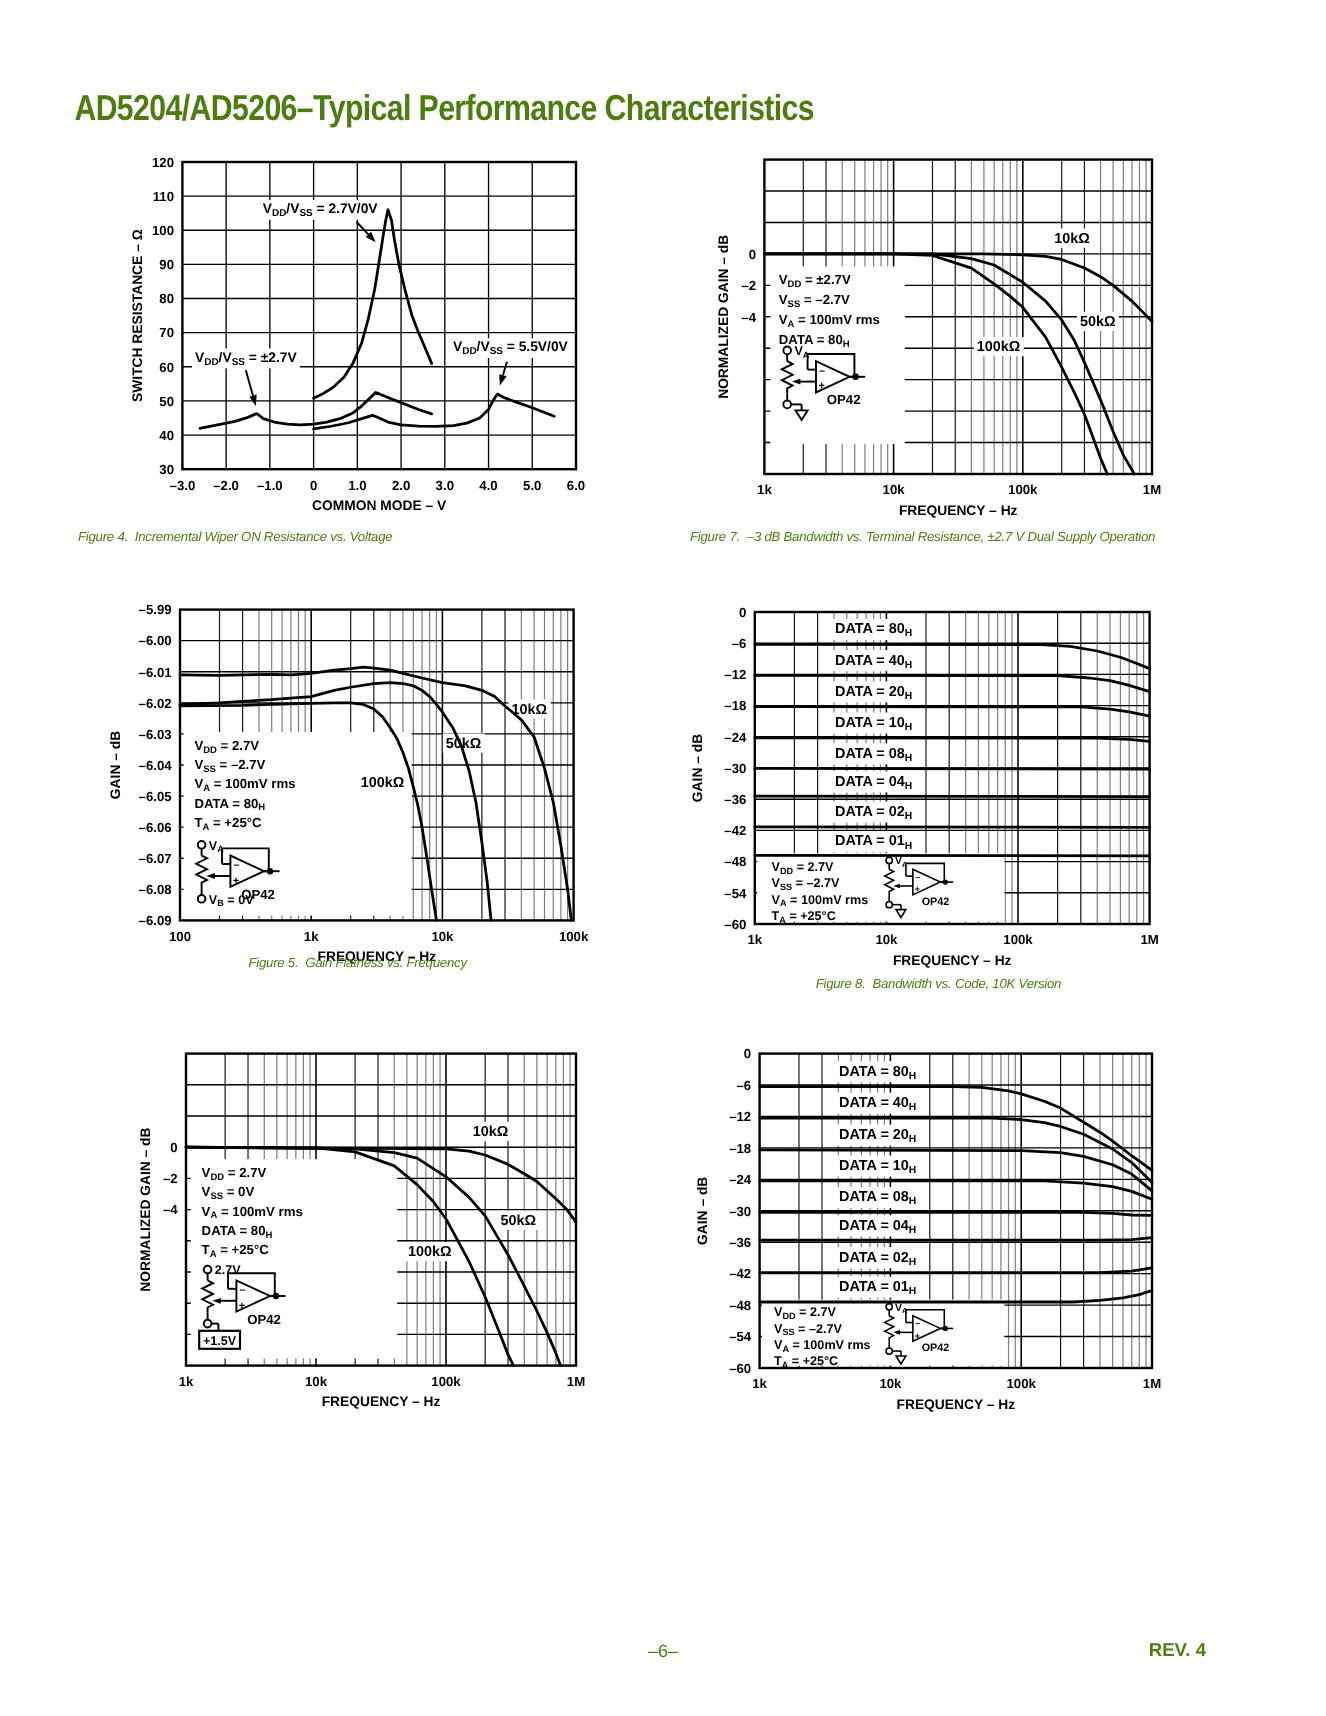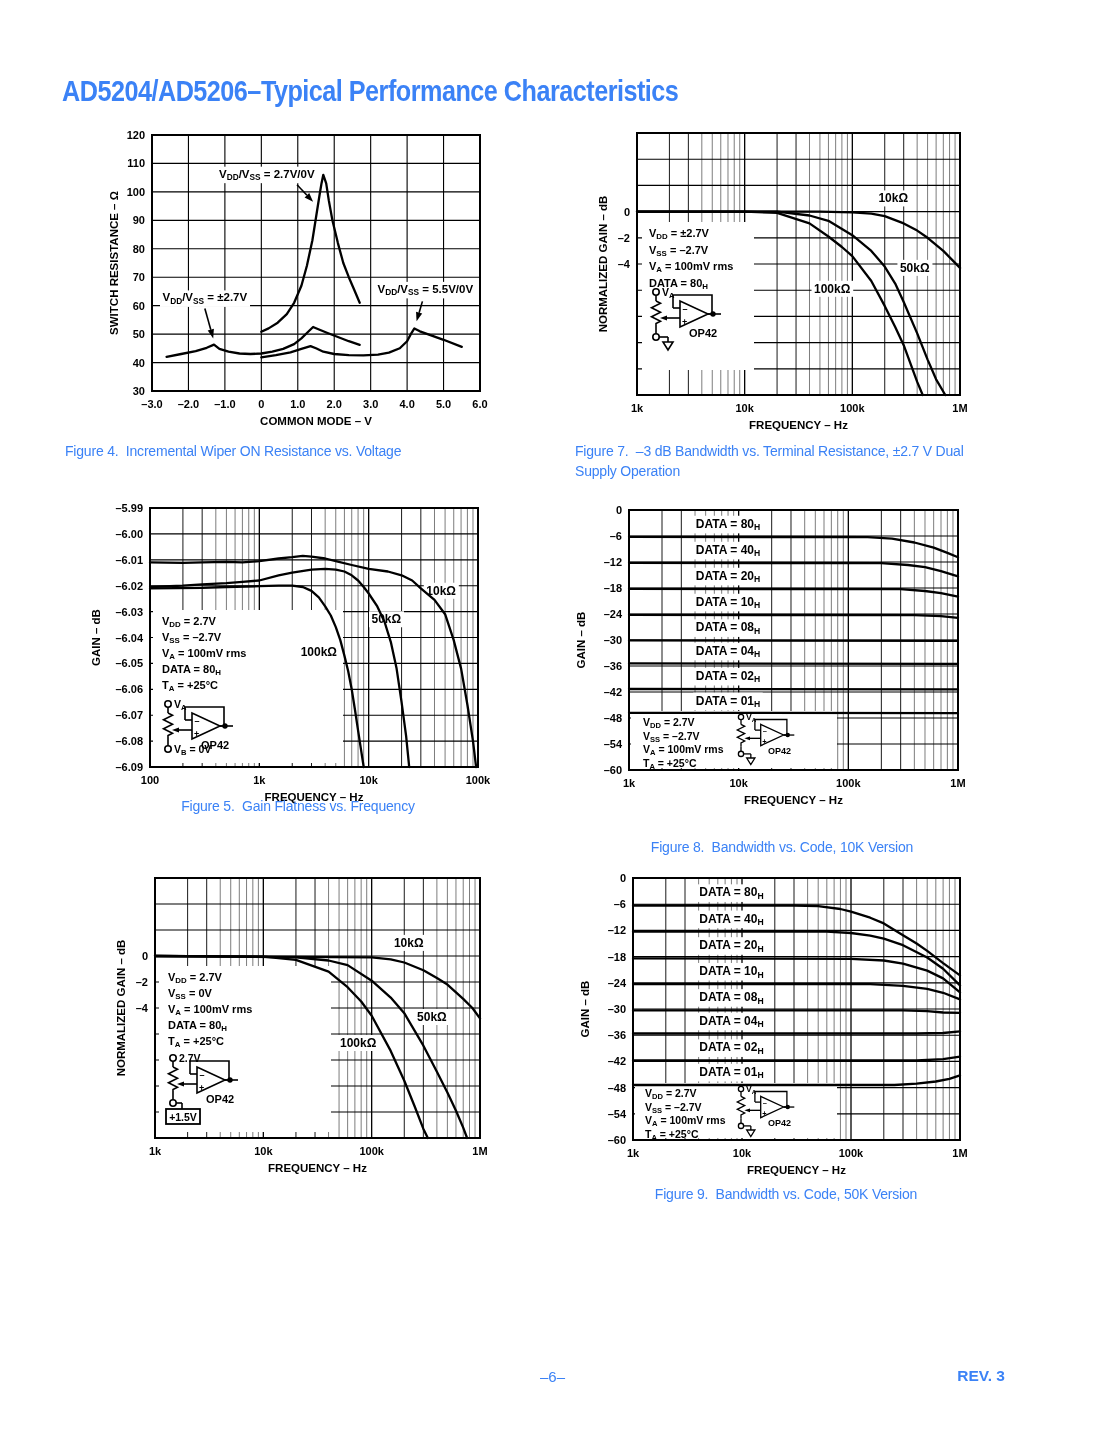--- a/index.html
+++ b/index.html
@@ -1,27 +1,27 @@
 <!DOCTYPE html>
 <html><head>
 <meta charset="utf-8">
 <style>
   html,body{margin:0;padding:0;background:#fff;}
   .page{position:relative;width:1105px;height:1430px;background:#ffffff;overflow:hidden;
-        font-family:"Liberation Sans","DejaVu Sans",sans-serif;color:#3b82f6;}
+        font-family:"Liberation Sans","DejaVu Sans",sans-serif;color:#4d7c0f;}
   .title{position:absolute;left:62px;top:74px;font-size:30px;font-weight:bold;letter-spacing:-0.6px;
          white-space:nowrap;transform:scaleX(0.84);transform-origin:left center;}
   .fig{position:absolute;}
   .fig svg{display:block;overflow:visible;}
   svg text{font-family:"Liberation Sans","DejaVu Sans",sans-serif;fill:#000;}
-  .caption{position:absolute;font-size:14px;line-height:1.45;letter-spacing:-0.2px;}
+  .caption{position:absolute;font-style:italic;font-size:11px;line-height:1.45;letter-spacing:-0.2px;}
   #cap-fig4{left:65px;top:441px;width:460px;}
   #cap-fig7{left:575px;top:441px;width:402px;}
   #cap-fig5{left:88px;top:796px;width:420px;text-align:center;}
-  #cap-fig8{left:567px;top:813px;width:430px;text-align:center;margin-top:24px;}
+  #cap-fig8{left:567px;top:813px;width:430px;text-align:center;}
   #cap-fig6{left:87px;top:1184px;width:402px;}
   #cap-fig9{left:571px;top:1184px;width:430px;text-align:center;}
   .pageno{position:absolute;top:1368px;left:0;width:100%;text-align:center;font-size:15px;}
   .rev{position:absolute;top:1367px;right:100px;font-size:15.5px;font-weight:bold;}
 </style>
 </head>
 <body>
 
 <div class="page">
   <div class="title">AD5204/AD5206–Typical Performance Characteristics</div>
@@ -587,17 +587,16 @@
           <text x="225.5" y="313" font-size="11.5" text-anchor="middle" font-weight="bold"><tspan>FREQUENCY – Hz</tspan></text>
           <text x="0" y="0" font-size="11.5" text-anchor="middle" font-weight="bold" transform="translate(18,148) rotate(-90)"><tspan>GAIN – dB</tspan></text>
         </g>
       </svg>
   </div>
 
   <div class="caption" id="cap-fig4">Figure 4.&nbsp; Incremental Wiper ON Resistance vs. Voltage</div>
   <div class="caption" id="cap-fig7">Figure 7.&nbsp; –3 dB Bandwidth vs. Terminal Resistance, ±2.7 V Dual Supply Operation</div>
   <div class="caption" id="cap-fig5">Figure 5.&nbsp; Gain Flatness vs. Frequency</div>
   <div class="caption" id="cap-fig8">Figure 8.&nbsp; Bandwidth vs. Code, 10K Version</div>
-  <div class="caption" id="cap-fig9">Figure 9.&nbsp; Bandwidth vs. Code, 50K Version</div>
 
   <div class="pageno">–6–</div>
-  <div class="rev">REV. 3</div>
+  <div class="rev">REV. 4</div>
 </div>
 
 </body></html>

